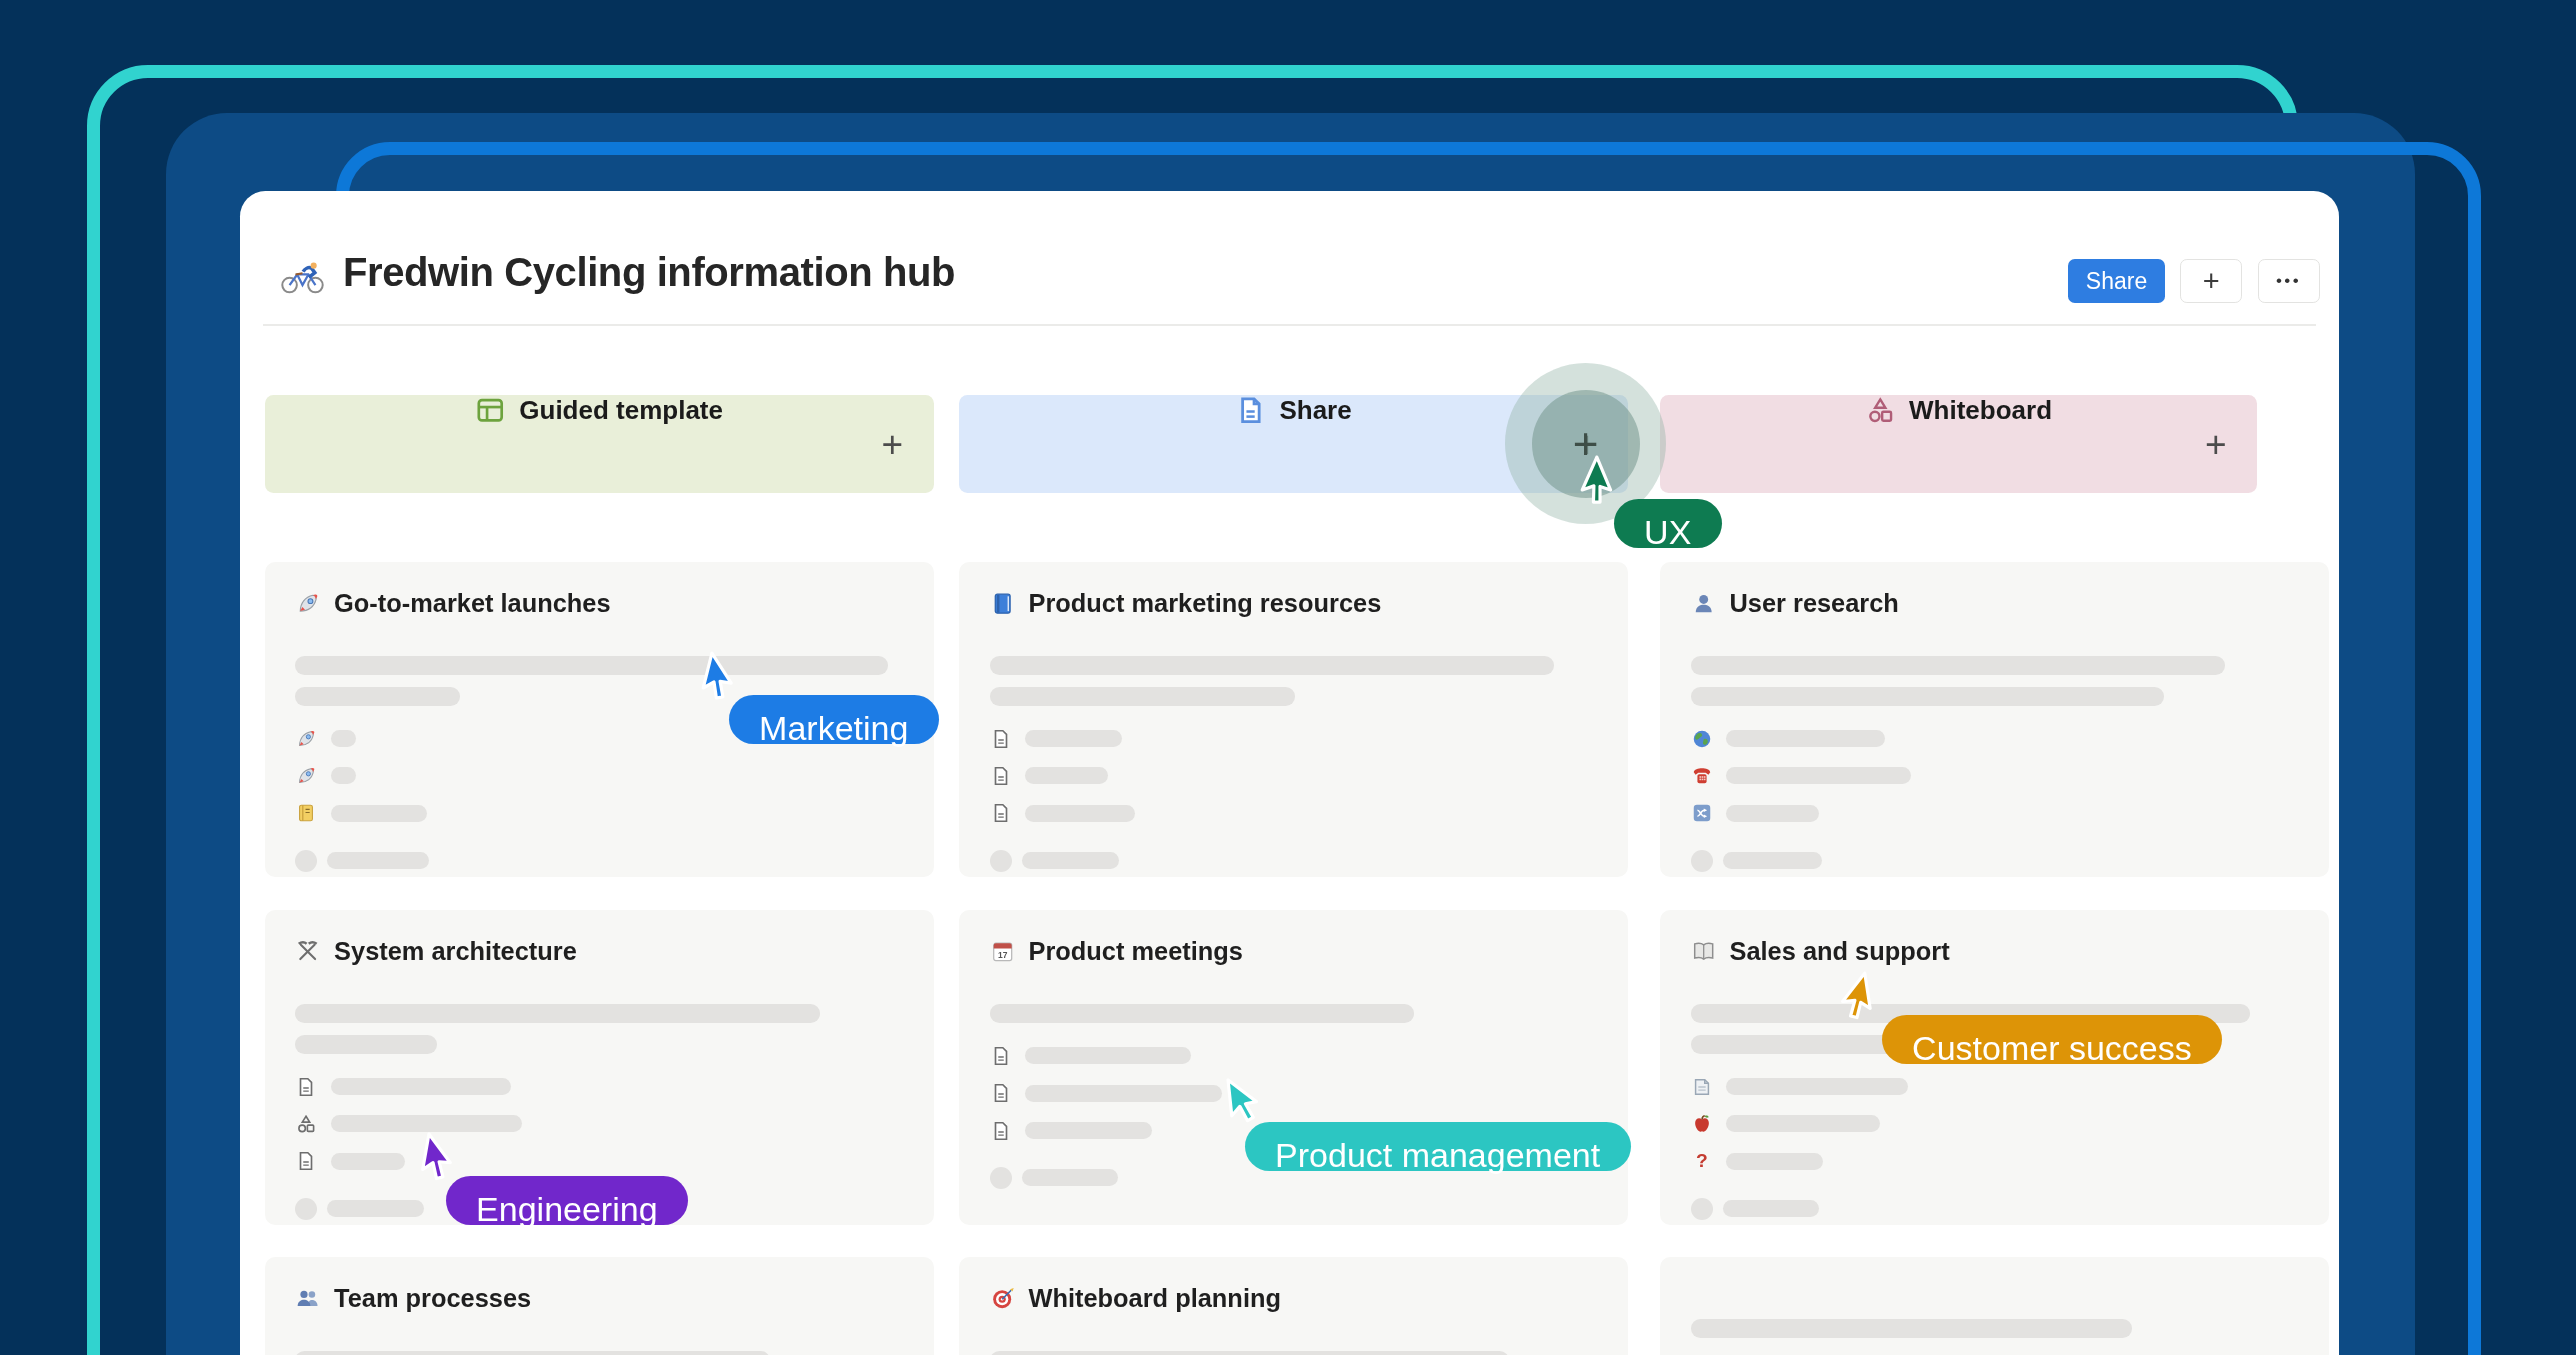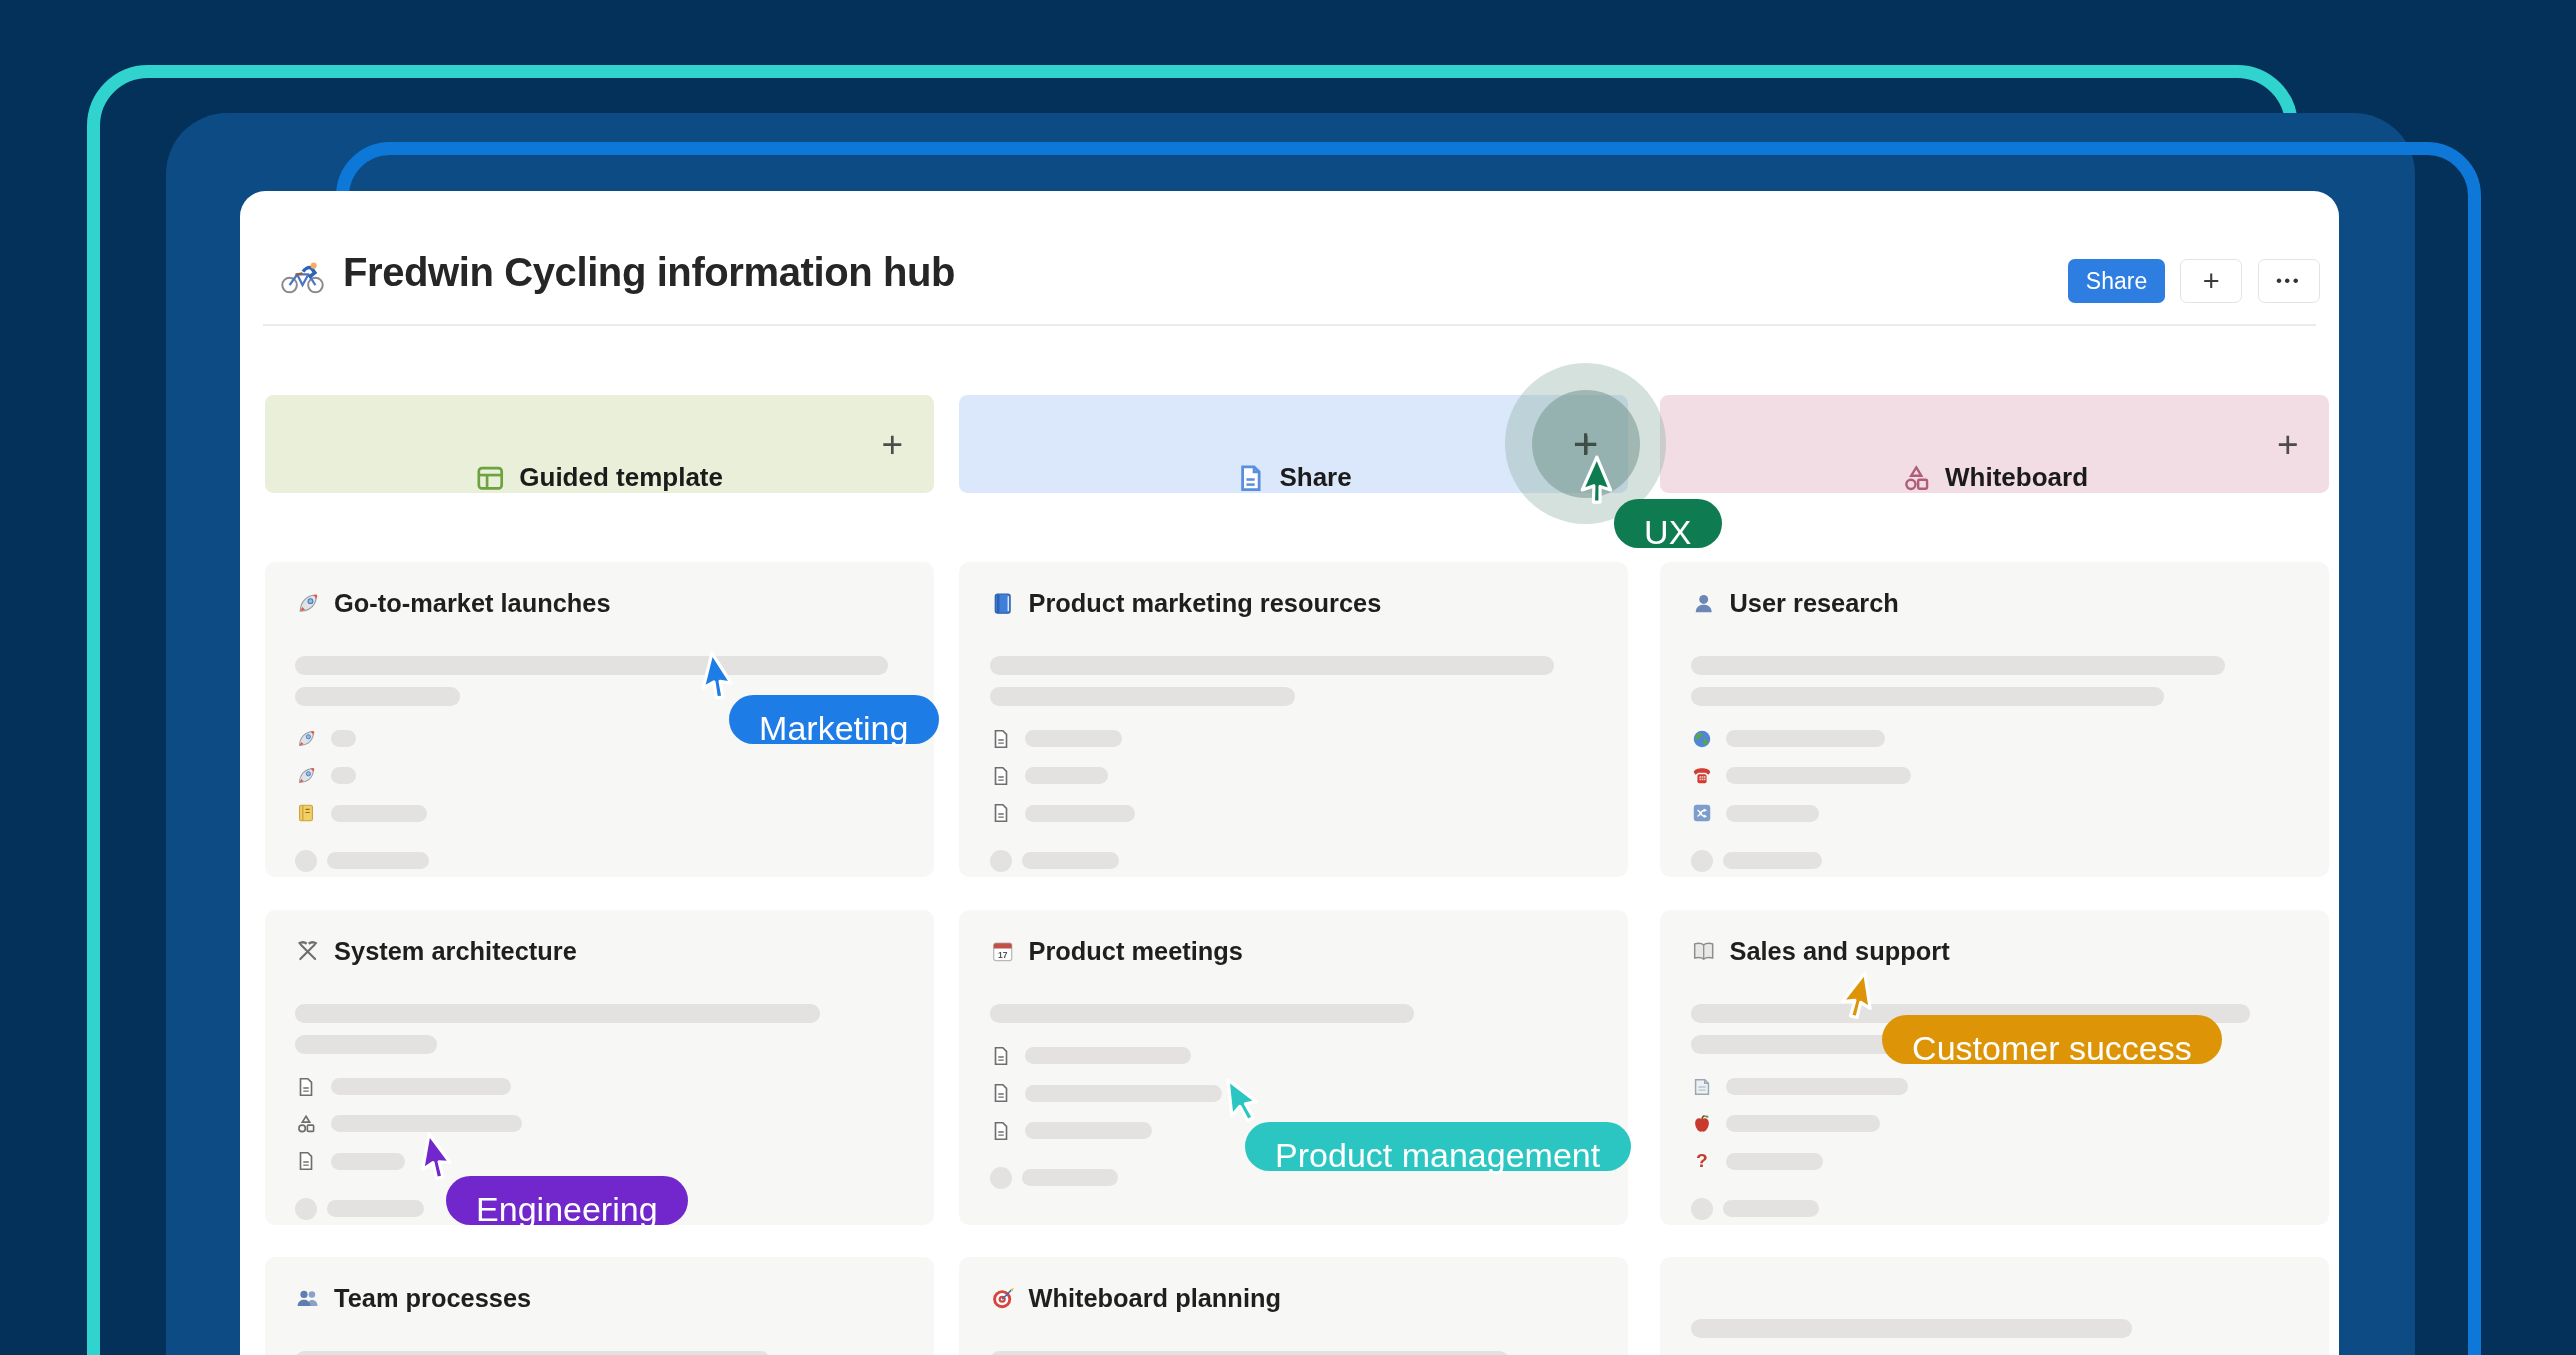--- a/index.html
+++ b/index.html
@@ -25,21 +25,21 @@
     color:#262626;letter-spacing:-0.4px;white-space:nowrap;}
   .toolbar{left:1828px;top:68px;height:44px;display:flex;gap:15.3px;}
   .btn{border:none;border-radius:6.8px;height:44px;display:flex;align-items:center;
     justify-content:center;cursor:pointer;font-family:inherit;}
   .btn-share{width:97px;background:#2e7de1;color:#ffffff;font-size:23px;}
   .btn-light{width:62px;background:#ffffff;border:1.7px solid #e3e3e1;color:#3c3c3c;}
   .btn-plusglyph{font-size:29px;font-weight:400;}
   .btn-moreglyph{font-size:17px;letter-spacing:2.5px;color:#333;}
   .divider{left:23px;top:133px;width:2053px;height:1.7px;background:#ebebe9;}
   
-  .colhead{height:98px;border-radius:8.5px;display:flex;align-items:flex-end;
+  .colhead{height:98px;border-radius:8.5px;display:flex;align-items:flex-start;
     justify-content:center;gap:13.6px;}
   .colhead .ci{width:30.5px;height:30.5px;}
   .colhead .ci svg{width:100%;height:100%;}
   .colhead .cl{font-size:26px;font-weight:700;color:#1b1b1b;}
   .colhead .cplus{position:absolute;right:30.5px;top:50%;transform:translateY(-50%);
     font-size:37px;font-weight:300;color:#4c4c4c;line-height:1;}
   
   .card{width:669px;height:315px;background:#f7f7f5;border-radius:10.2px;
     box-sizing:border-box;padding:25.4px 30.5px;overflow:hidden;}
   .card .trow{display:flex;align-items:center;gap:13.6px;height:32px;}
@@ -104,21 +104,21 @@
       <div class="abs colhead" style="left: 719px; top: 204px; width: 669px; background: rgb(219, 232, 251);">
         <div class="ci"><svg viewBox="0 0 24 24">
             <path d="M6 3 h9 l4 4 v14 h-13 z" fill="#ffffff" stroke="#5b8fde" stroke-width="2.2"></path>
             <path d="M15 3 v4 h4" fill="none" stroke="#5b8fde" stroke-width="2.2"></path>
             <line x1="9" y1="13" x2="15.5" y2="13" stroke="#5b8fde" stroke-width="2"></line>
             <line x1="9" y1="17" x2="15.5" y2="17" stroke="#5b8fde" stroke-width="2"></line>
           </svg></div>
         <div class="cl">Share</div>
         <div class="cplus">+</div>
       </div>
-      <div class="abs colhead" style="left: 1420px; top: 204px; width: 669px; background: rgb(241, 221, 227);">
+      <div class="abs colhead" style="left: 1420px; top: 204px; width: 597px; background: rgb(241, 221, 227);">
         <div class="ci"><svg viewBox="0 0 24 24">
             <path d="M12 3.5 L16 10 L8 10 Z" fill="none" stroke="#b05d77" stroke-width="1.9"></path>
             <circle cx="7.8" cy="16.8" r="3.6" fill="none" stroke="#b05d77" stroke-width="1.9"></circle>
             <rect x="13.5" y="13.2" width="7" height="7" rx="1" fill="none" stroke="#b05d77" stroke-width="1.9"></rect>
           </svg></div>
         <div class="cl">Whiteboard</div>
         <div class="cplus">+</div>
       </div>
     </div>
   <div id="cards">

